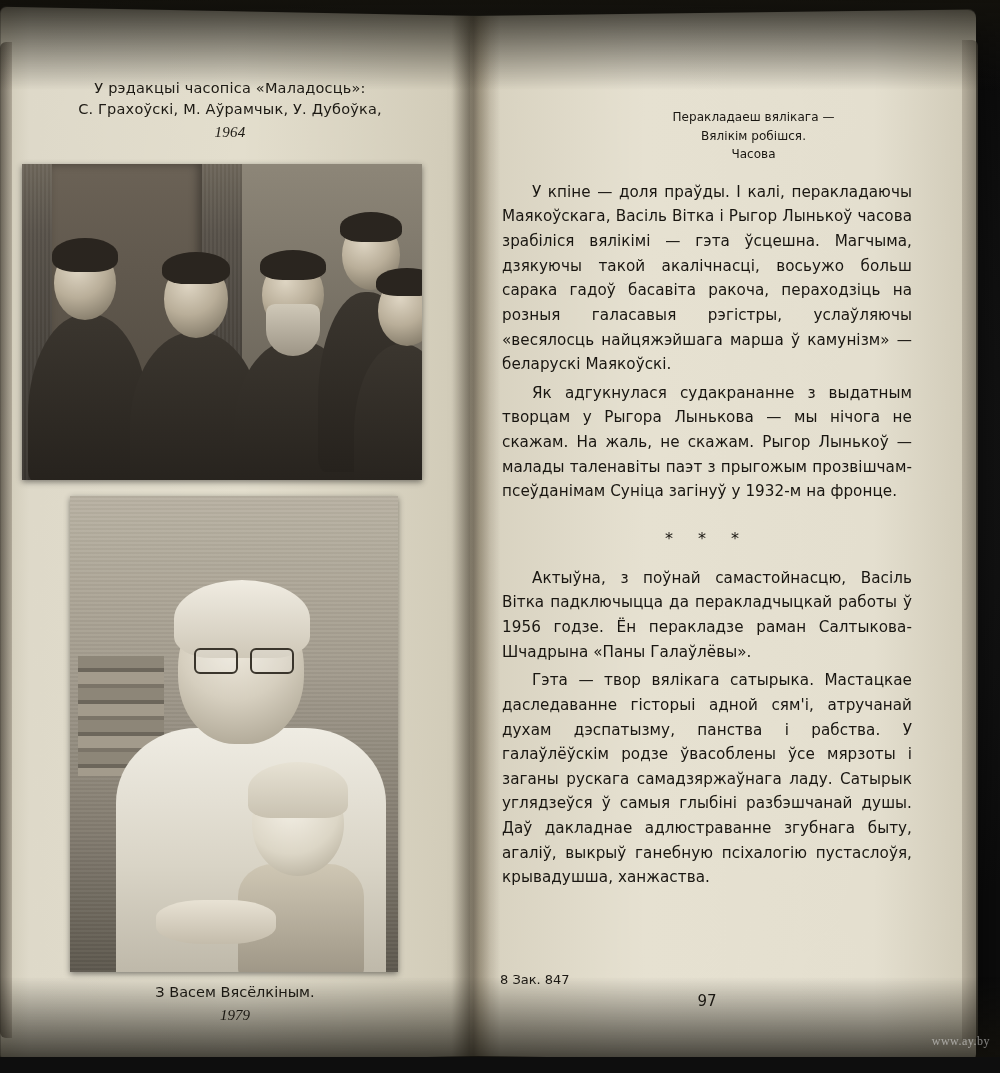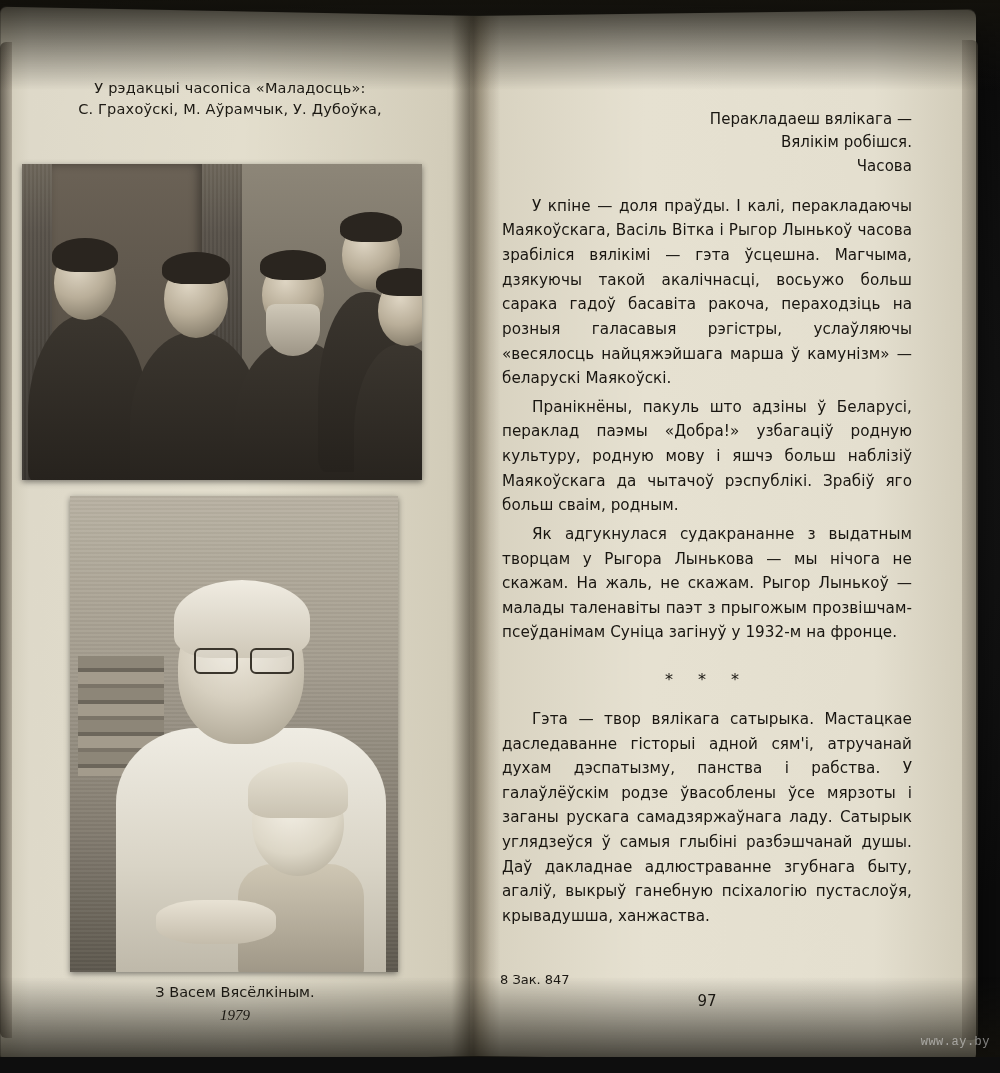--- a/index.html
+++ b/index.html
@@ -245,23 +245,23 @@
     width: 410px;
     color: #191611;
     font-family: "DejaVu Sans", sans-serif;
     font-size: 15.2px;
     line-height: 1.62;
     text-align: justify;
     letter-spacing: .05px;
   }
   .verse {
     margin: 0 0 16px 93px;
-    text-align: right;
+    text-align: center;
     line-height: 1.55;
-    font-size: 15px;
+    font-size: 12px;
   }
   .verse div { white-space: pre; }
   .para {
     margin: 4px 0 1px 0;
     text-indent: 30px;
     text-align: justify;
   }
   .stars {
     text-align: center;
     letter-spacing: 10px;
@@ -301,39 +301,40 @@
     width: 12px; height: 996px;
     background: linear-gradient(90deg, rgba(70,64,54,.75), rgba(170,162,146,.85));
     border-radius: 6px 0 0 6px;
   }
 
   
   .watermark {
     position: absolute;
     right: 10px;
     bottom: 8px;
-    font-family: Liberation Mono, monospace;
+    font-family: Liberation Serif, serif;
     font-size: 12px;
     color: rgba(225,225,225,.55);
     letter-spacing: .5px;
   }
 </style>
 </head>
 <body>
 
 <div id="page">
   <div class="backdrop"></div>
 
   <div class="book">
 
     <div class="page-left"></div>
 
     <div class="caption-top">
       <div>У рэдакцыі часопіса «Маладосць»:</div>
       <div>С. Грахоўскі, М. Аўрамчык, У. Дубоўка,</div>
+      <div class="year">1964</div>
     </div>
 
     <div class="photo photo-1">
       <div class="ph-bg1"></div>
       <div class="door"></div>
       <div class="wall"></div>
 
       <div class="torso" style="left:6px;  top:150px; width:120px; height:170px;"></div>
       <div class="head" style="left:32px; top:82px;  width:62px;  height:74px;"></div>
       <div class="hair" style="left:30px; top:74px;  width:66px;  height:34px;"></div>
@@ -381,25 +382,25 @@
     <div class="gutter"></div>
 
     <div class="text-col">
       <div class="verse">
         <div>Перакладаеш вялікага —</div>
         <div>Вялікім робішся.</div>
         <div>Часова</div>
       </div>
 
       <p class="para">У кпіне — доля праўды. І калі, перакладаючы Маякоўскага, Васіль Вітка і Рыгор Лынькоў часова зрабіліся вялікімі — гэта ўсцешна. Магчыма, дзякуючы такой акалічнасці, восьужо больш сарака гадоў басавіта ракоча, пераходзіць на розныя галасавыя рэгістры, услаўляючы «весялосць найцяжэйшага марша ў камунізм» — беларускі Маякоўскі.</p>
-      <p class="para">Пранікнёны, пакуль што адзіны ў Беларусі, пераклад паэмы «Добра!» узбагаціў родную культуру, родную мову і яшчэ больш наблізіў Маякоўскага да чытачоў рэспублікі. Зрабіў яго больш сваім, родным.</p>
       <p class="para">Як адгукнулася судакрананне з выдатным творцам у Рыгора Лынькова — мы нічога не скажам. На жаль, не скажам. Рыгор Лынькоў — малады таленавіты паэт з прыгожым прозвішчам-псеўданімам Суніца загінуў у 1932-м на фронце.</p>
 
       <div class="stars">* * *</div>
 
+      <p class="para">Актыўна, з поўнай самастойнасцю, Васіль Вітка падключыцца да перакладчыцкай работы ў 1956 годзе. Ён перакладзе раман Салтыкова-Шчадрына «Паны Галаўлёвы».</p>
       <p class="para">Гэта — твор вялікага сатырыка. Мастацкае даследаванне гісторыі адной сям'і, атручанай духам дэспатызму, панства і рабства. У галаўлёўскім родзе ўвасоблены ўсе мярзоты і заганы рускага самадзяржаўнага ладу. Сатырык углядзеўся ў самыя глыбіні разбэшчанай душы. Даў дакладнае адлюстраванне згубнага быту, агаліў, выкрыў ганебную псіхалогію пустаслоўя, крывадушша, ханжаства.</p>
     </div>
 
     <div class="signature">8 Зак. 847</div>
     <div class="folio">97</div>
 
     <div class="edge-right"></div>
     <div class="edge-left"></div>
   </div>
 

